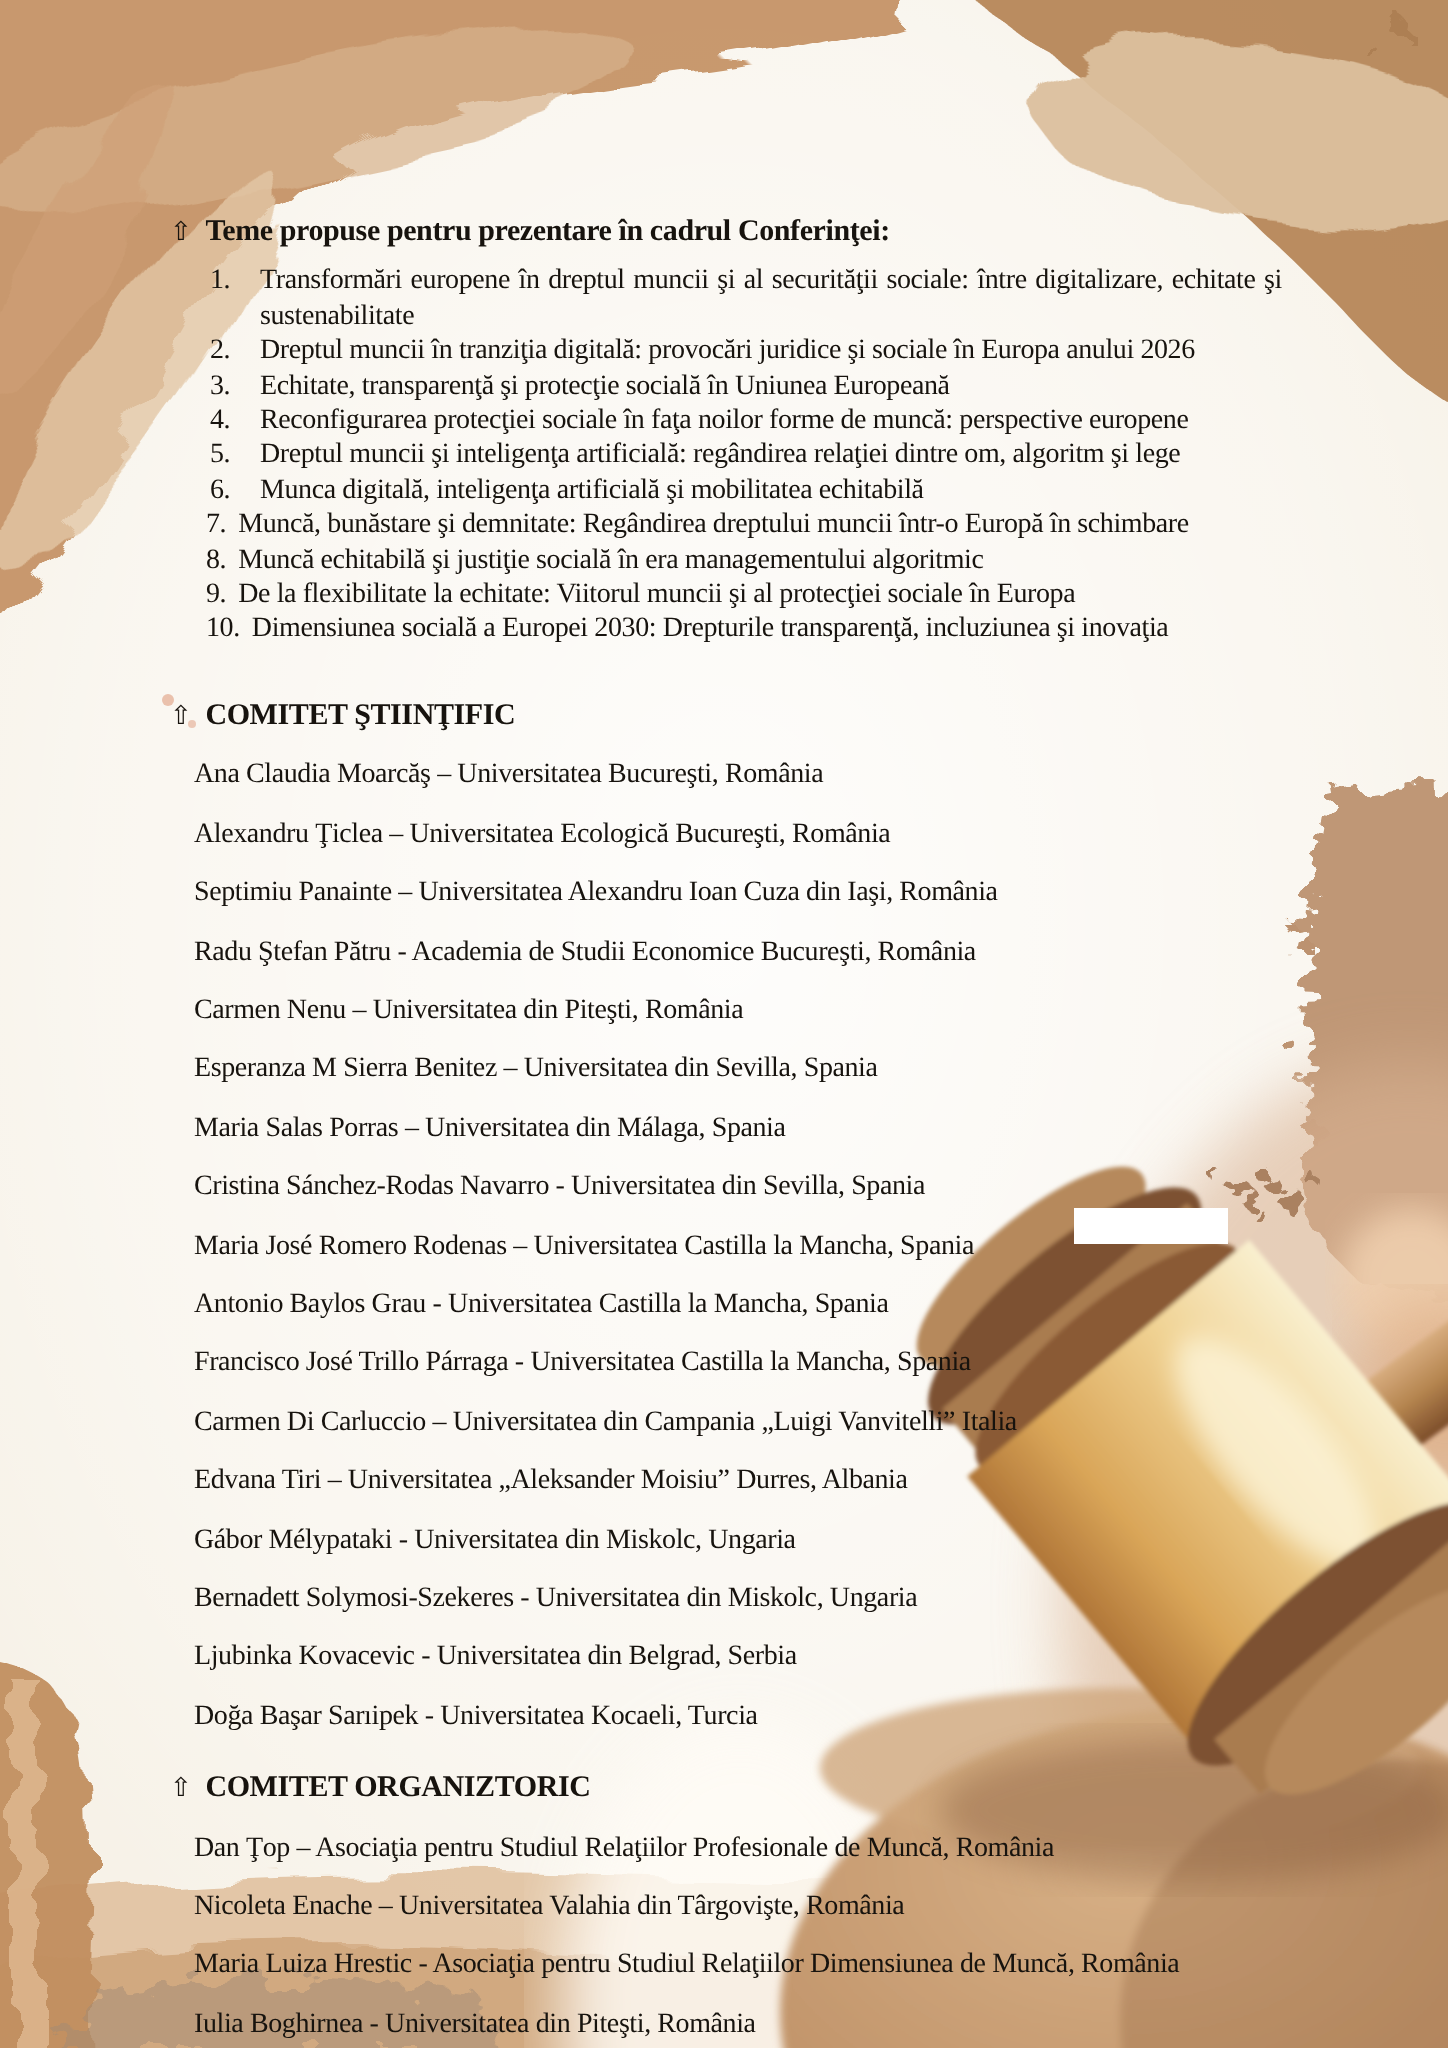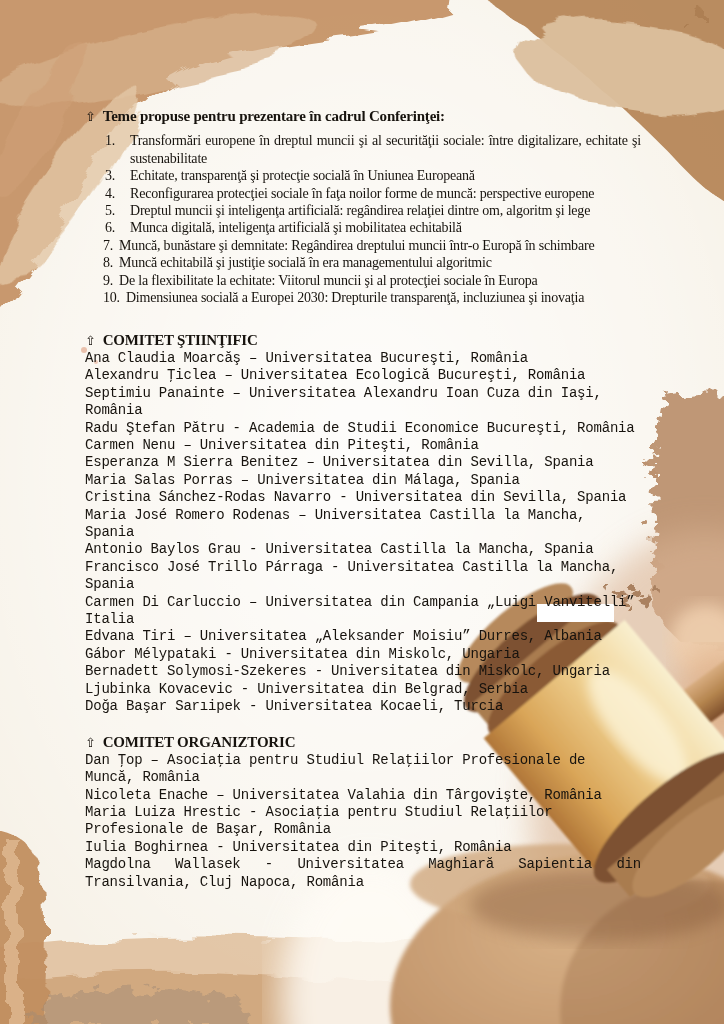--- a/index.html
+++ b/index.html
@@ -19,21 +19,21 @@
   .heading{font-weight:bold;font-size:15px;margin:0;}
   .title{margin:0 0 7px 0;}
   .icon{font-family:"DejaVu Sans",sans-serif;font-size:13px;margin-right:7px;font-weight:normal;}
   .topic{margin:0;text-align:justify;}
   .topic.hang{padding-left:45px;}
   .topic.hang .num{display:inline-block;width:45px;margin-left:-45px;padding-left:20px;box-sizing:border-box;}
   .topic.flush{text-indent:18px;}
   .topic.flush .num{padding-right:6px;}
   .committee.sci{margin-top:26px;}
   .committee.org{margin-top:19px;}
-  .member{margin:0;font-family:Liberation Mono, monospace;}
+  .member{margin:12px;}
   .member.justify{text-align:justify;}
 </style>
 </head>
 <body>
 
 <div class="page">
 
   <svg class="bg" width="724" height="1024" viewBox="0 0 724 1024" aria-hidden="true">
     <defs>
       <filter id="rough" x="-30%" y="-30%" width="160%" height="160%">
@@ -160,20 +160,21 @@
 
   <div class="content">
 
     <h2 class="heading title">
       <span class="icon">⇧</span><span>Teme propuse pentru prezentare în cadrul Conferinţei:</span>
     </h2>
 
     <div class="topic-list">
 
     <p class="topic hang"><span class="num">1.</span><span class="txt">Transformări europene în dreptul muncii şi al securităţii sociale: între digitalizare, echitate şi sustenabilitate</span></p>
+        <p class="topic hang"><span class="num">2.</span><span class="txt">Dreptul muncii în tranziţia digitală: provocări juridice şi sociale în Europa anului 2026</span></p>
         <p class="topic hang"><span class="num">3.</span><span class="txt">Echitate, transparenţă şi protecţie socială în Uniunea Europeană</span></p>
         <p class="topic hang"><span class="num">4.</span><span class="txt">Reconfigurarea protecţiei sociale în faţa noilor forme de muncă: perspective europene</span></p>
         <p class="topic hang"><span class="num">5.</span><span class="txt">Dreptul muncii şi inteligenţa artificială: regândirea relaţiei dintre om, algoritm şi lege</span></p>
         <p class="topic hang"><span class="num">6.</span><span class="txt">Munca digitală, inteligenţa artificială şi mobilitatea echitabilă</span></p>
         <p class="topic flush"><span class="num">7.</span><span class="txt">Muncă, bunăstare şi demnitate: Regândirea dreptului muncii într-o Europă în schimbare</span></p>
         <p class="topic flush"><span class="num">8.</span><span class="txt">Muncă echitabilă şi justiţie socială în era managementului algoritmic</span></p>
         <p class="topic flush"><span class="num">9.</span><span class="txt">De la flexibilitate la echitate: Viitorul muncii şi al protecţiei sociale în Europa</span></p>
         <p class="topic flush"><span class="num">10.</span><span class="txt">Dimensiunea socială a Europei 2030: Drepturile transparenţă, incluziunea şi inovaţia</span></p>
       </div>
 
@@ -204,20 +205,20 @@
     </div>
 
     <div class="committee org">
       <h2 class="heading">
         <span class="icon">⇧</span><span>COMITET ORGANIZTORIC</span>
       </h2>
       <div>
 
       <p class="member">Dan Ţop – Asociaţia pentru Studiul Relaţiilor Profesionale de Muncă, România</p>
           <p class="member">Nicoleta Enache – Universitatea Valahia din Târgovişte, România</p>
-          <p class="member">Maria Luiza Hrestic - Asociaţia pentru Studiul Relaţiilor Profesionale de Başar, România</p>
+          <p class="member">Maria Luiza Hrestic - Asociaţia pentru Studiul Relaţiilor Dimensiunea de Muncă, România</p>
           <p class="member">Iulia Boghirnea - Universitatea din Piteşti, România</p>
           <p class="member justify">Magdolna Wallasek - Universitatea Maghiară Sapientia din Transilvania, Cluj Napoca, România</p>
         </div>
     </div>
 
   </div>
 </div>
 
 </body></html>

